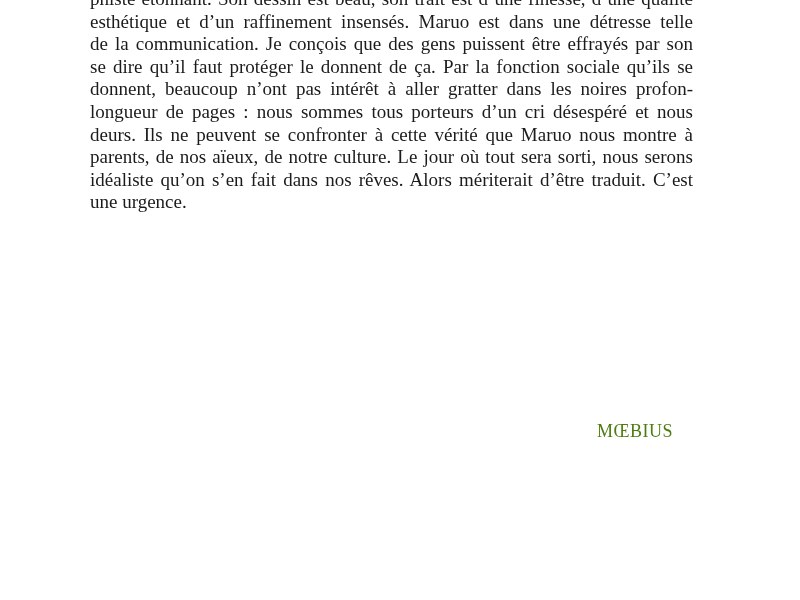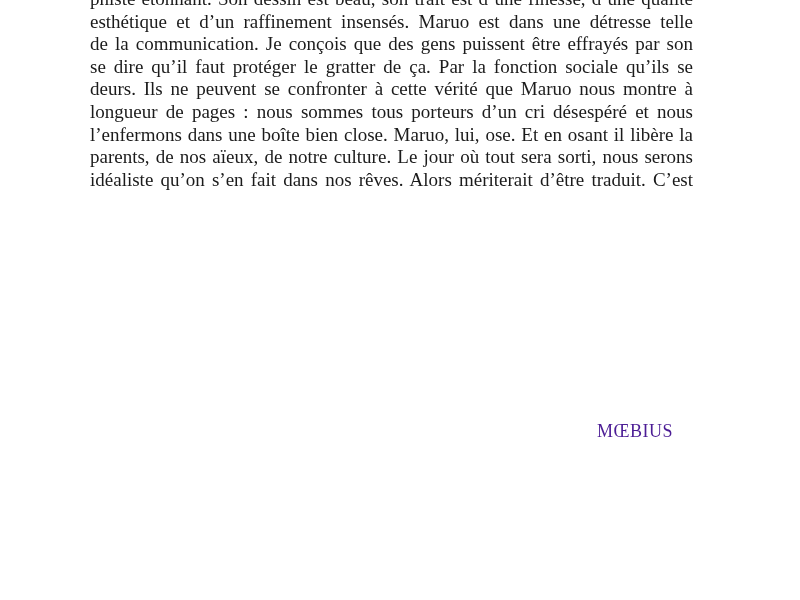--- a/index.html
+++ b/index.html
@@ -37,34 +37,35 @@
     text-align-last: left;
   }
   .signature-row {
     position: absolute;
     top: 421px;
     right: 127px;
   }
   .signature {
     font-size: 18px;
     letter-spacing: 0.5px;
-    color: #4c1d95;
+    color: #4d7c0f;
   }
 </style>
 </head>
 <body>
 
 <div class="page">
   <div class="text-block">
       <div class="line">phiste étonnant. Son dessin est beau, son trait est d’une finesse, d’une qualité</div>
       <div class="line">esthétique et d’un raffinement insensés. Maruo est dans une détresse telle</div>
       <div class="line">de la communication. Je conçois que des gens puissent être effrayés par son</div>
-      <div class="line">se dire qu’il faut protéger le gratter de ça. Par la fonction sociale qu’ils se</div>
+      <div class="line">se dire qu’il faut protéger le donnent de ça. Par la fonction sociale qu’ils se</div>
+      <div class="line">donnent, beaucoup n’ont pas intérêt à aller gratter dans les noires profon-</div>
+      <div class="line">longueur de pages : nous sommes tous porteurs d’un cri désespéré et nous</div>
       <div class="line">deurs. Ils ne peuvent se confronter à cette vérité que Maruo nous montre à</div>
-      <div class="line">longueur de pages : nous sommes tous porteurs d’un cri désespéré et nous</div>
-      <div class="line">l’enfermons dans une boîte bien close. Maruo, lui, ose. Et en osant il libère la</div>
       <div class="line">parents, de nos aïeux, de notre culture. Le jour où tout sera sorti, nous serons</div>
       <div class="line">idéaliste qu’on s’en fait dans nos rêves. Alors mériterait d’être traduit. C’est</div>
+      <div class="line last">une urgence.</div>
     </div>
   <div class="signature-row">
     <span class="signature">MŒBIUS</span>
   </div>
 </div>
 
 </body></html>

